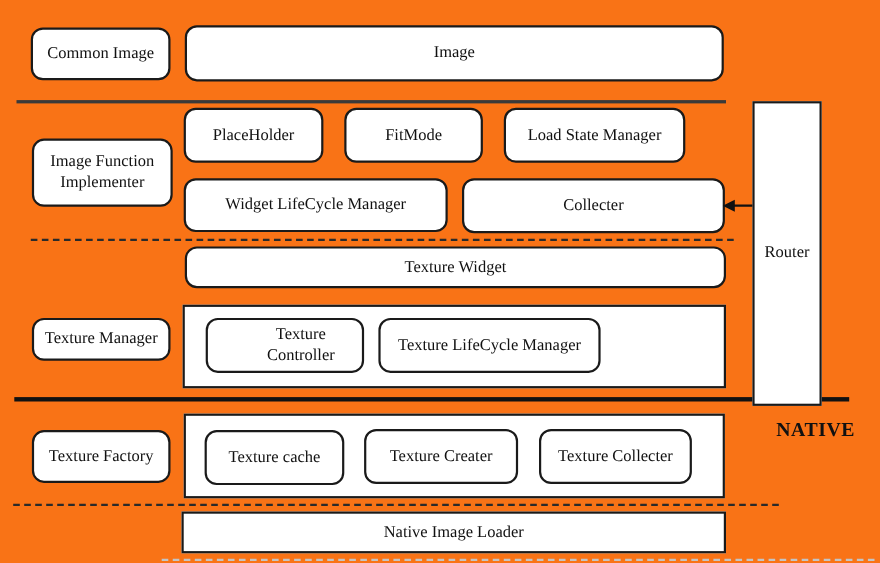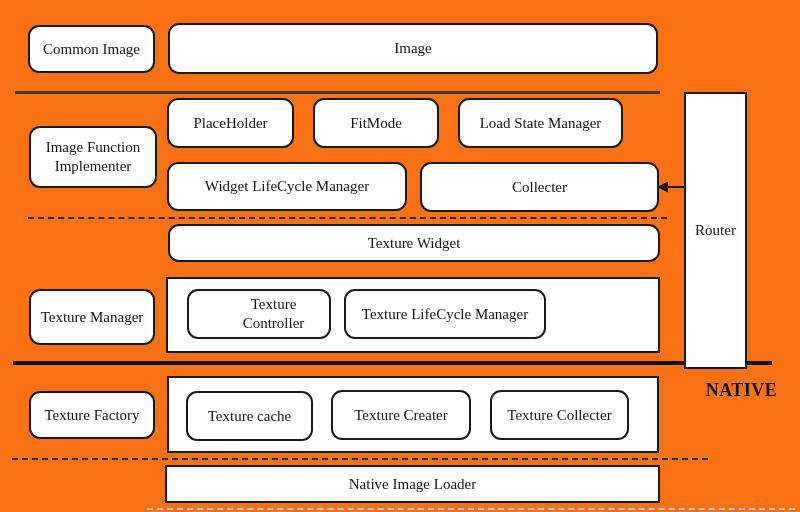--- a/index.html
+++ b/index.html
@@ -63,21 +63,21 @@
   #widget-lifecycle-manager   { left: 167px; top: 162px; width: 240px; height: 49px; }
   #collecter           { left: 420px; top: 162px; width: 239px; height: 50px; }
 
   #router              { left: 684px; top: 48px;  width: 63px;  height: 277px; margin-top: 44px; }
   #router-arrow        { position: absolute; left: 657px; top: 180px; width: 28px; height: 14px; z-index: 3; }
 
   #dashed-1            { left: 28px;  top: 217px; width: 639px; }
   #texture-widget      { left: 168px; top: 224px; width: 492px; height: 38px; }
 
   #container-dart      { left: 166px; top: 277px; width: 494px; height: 76px; }
-  #texture-manager     { left: 29px;  top: 289px; width: 126px; height: 56px; }
+  #texture-manager     { left: 29px;  top: 289px; width: 126px; height: 39px; }
   #texture-controller  { left: 187px; top: 289px; width: 144px; height: 50px; padding-left: 35px; }
   #texture-lifecycle-manager { left: 344px; top: 289px; width: 202px; height: 50px; }
 
   #dart-label          { left: 686px; top: 316px; width: 58px;  height: 24px; }
   #divider-thick       { left: 13px;  top: 361px; width: 759px; height: 4px; background: #111; }
   #native-label        { left: 705px; top: 378px; width: 73px;  height: 24px; }
 
   #container-native    { left: 167px; top: 376px; width: 492px; height: 77px; }
   #texture-factory     { left: 29px;  top: 391px; width: 126px; height: 48px; }
   #texture-cache       { left: 186px; top: 391px; width: 127px; height: 50px; }

